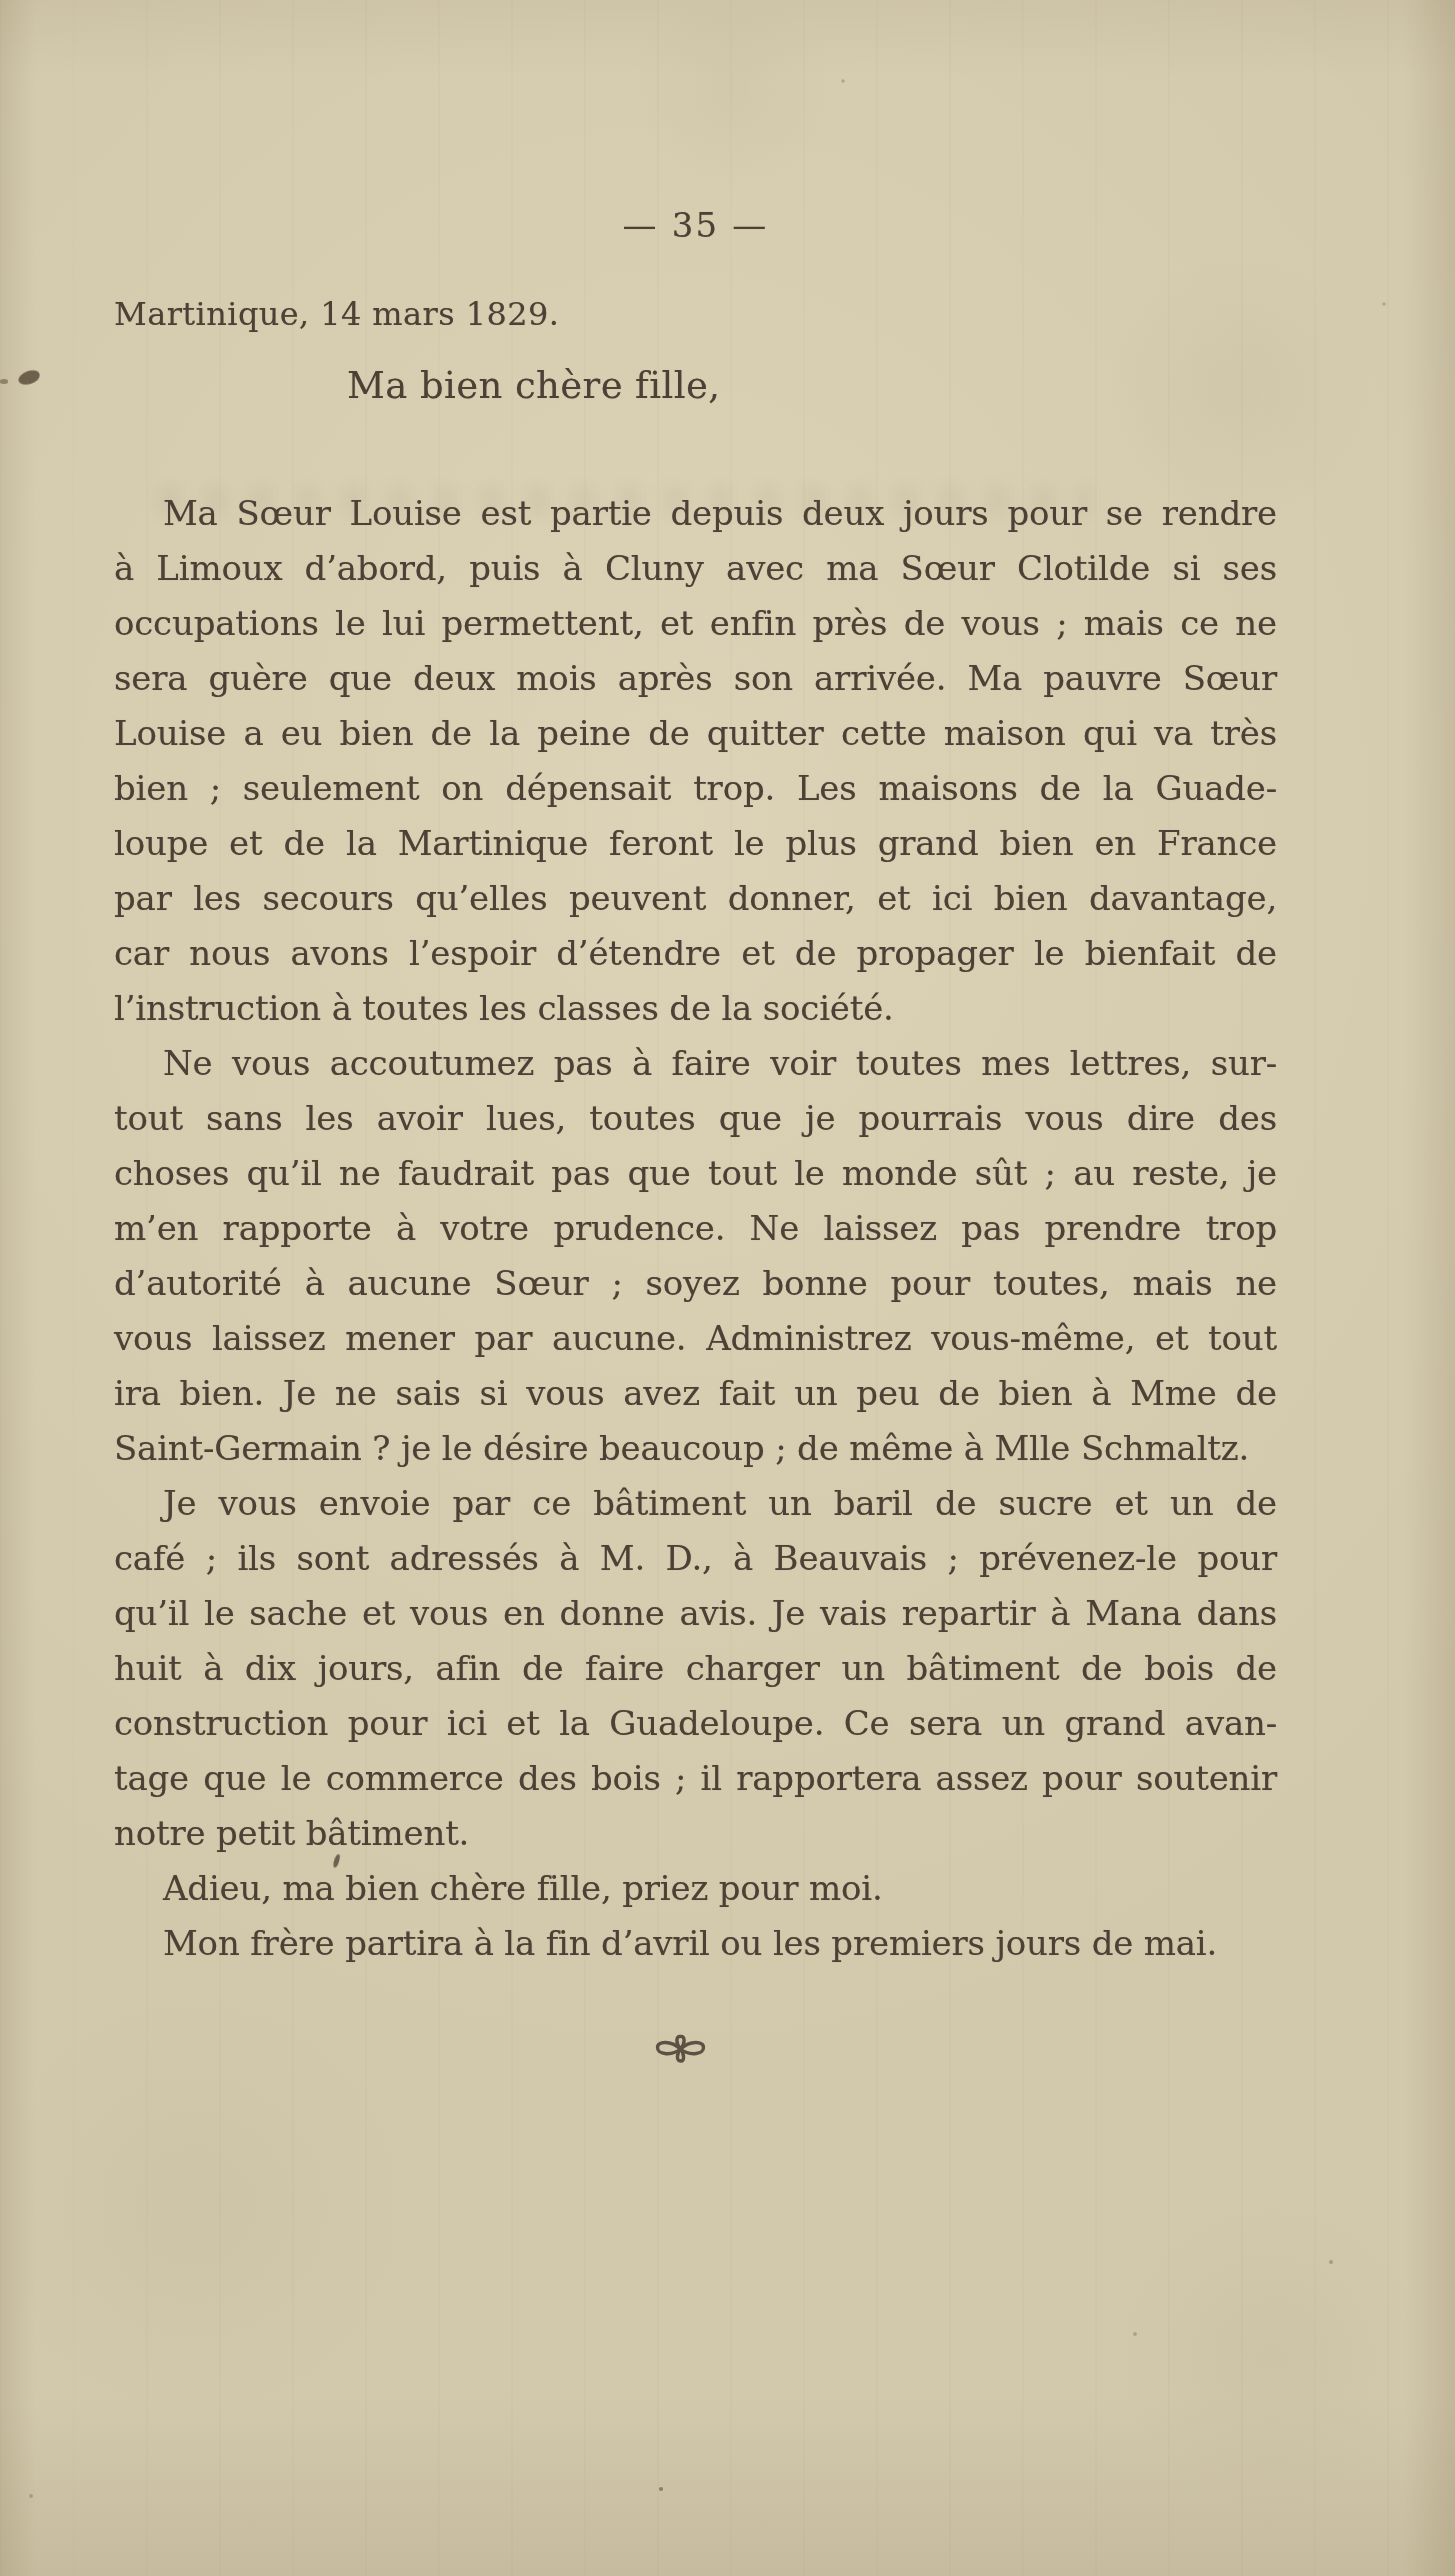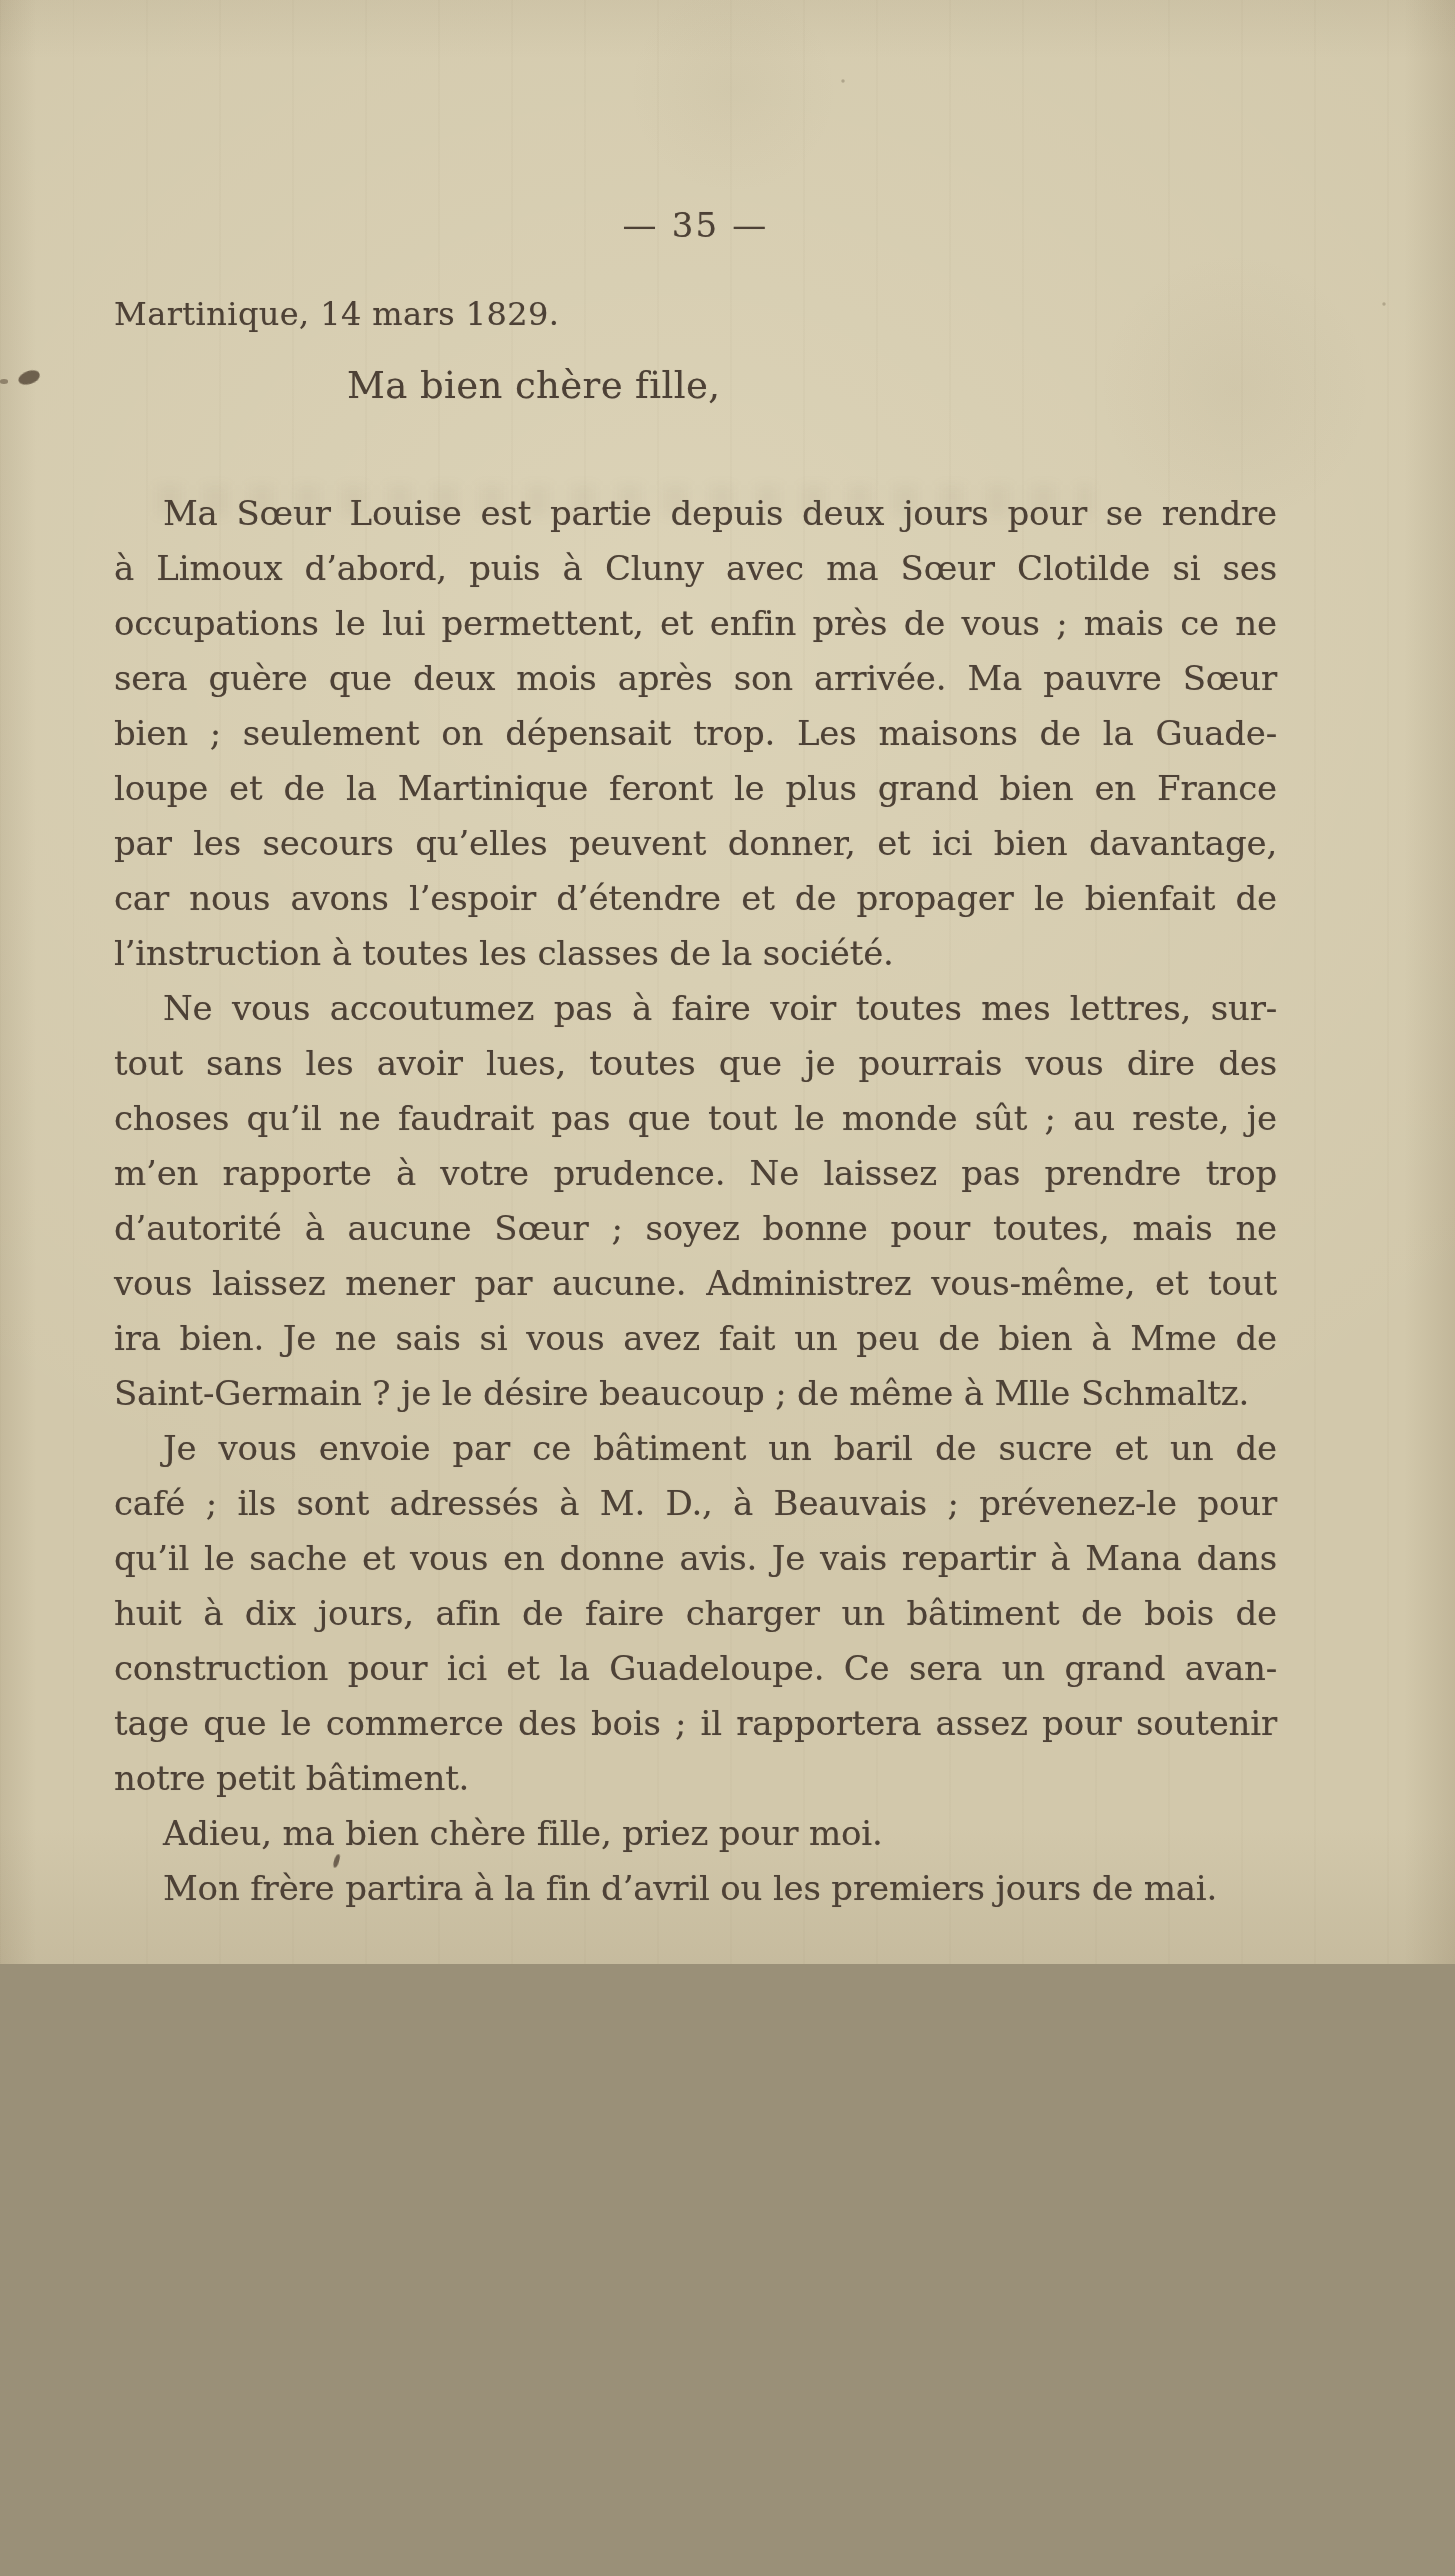--- a/index.html
+++ b/index.html
@@ -3,21 +3,21 @@
 <meta charset="utf-8">
 <title>Page 35 — Lettre, Martinique 1829</title>
 <style>
   :root{
     --paper:#d2c8ab;
     --ink:#4d4136;
   }
   html,body{margin:0;padding:0;background:#9a9078;}
   .page{
     position:relative;
-    width:1455px;height:1964px;
+    width:1455px;height:2576px;
     overflow:hidden;
     font-family:"DejaVu Serif","Liberation Serif",serif;
     color:var(--ink);
     background:
       radial-gradient(ellipse 120% 80% at 46% 32%, rgba(255,250,228,0.22), rgba(255,250,228,0) 62%),
       linear-gradient(90deg, rgba(110,92,62,0.14) 0%, rgba(110,92,62,0) 2.5%, rgba(110,92,62,0) 96.5%, rgba(110,92,62,0.16) 100%),
       linear-gradient(180deg, rgba(110,92,62,0.08) 0%, rgba(110,92,62,0) 3%, rgba(110,92,62,0) 93%, rgba(110,92,62,0.12) 100%),
       var(--paper);
   }
   
@@ -112,20 +112,21 @@
   <div class="page-number text">— 35 —</div>
   <div class="dateline text">Martinique, 14 mars 1829.</div>
   <div class="salutation text">Ma bien chère fille,</div>
 
   <div class="letter-body text">
       <div class="paragraph">
         <div class="line first">Ma Sœur Louise est partie depuis deux jours pour se rendre</div>
         <div class="line">à Limoux d’abord, puis à Cluny avec ma Sœur Clotilde si ses</div>
         <div class="line">occupations le lui permettent, et enfin près de vous ; mais ce ne</div>
         <div class="line">sera guère que deux mois après son arrivée. Ma pauvre Sœur</div>
+        <div class="line">Louise a eu bien de la peine de quitter cette maison qui va très</div>
         <div class="line">bien ; seulement on dépensait trop. Les maisons de la Guade-</div>
         <div class="line">loupe et de la Martinique feront le plus grand bien en France</div>
         <div class="line">par les secours qu’elles peuvent donner, et ici bien davantage,</div>
         <div class="line">car nous avons l’espoir d’étendre et de propager le bienfait de</div>
         <div class="line last">l’instruction à toutes les classes de la société.</div>
       </div>
       <div class="paragraph">
         <div class="line first">Ne vous accoutumez pas à faire voir toutes mes lettres, sur-</div>
         <div class="line">tout sans les avoir lues, toutes que je pourrais vous dire des</div>
         <div class="line">choses qu’il ne faudrait pas que tout le monde sût ; au reste, je</div>

